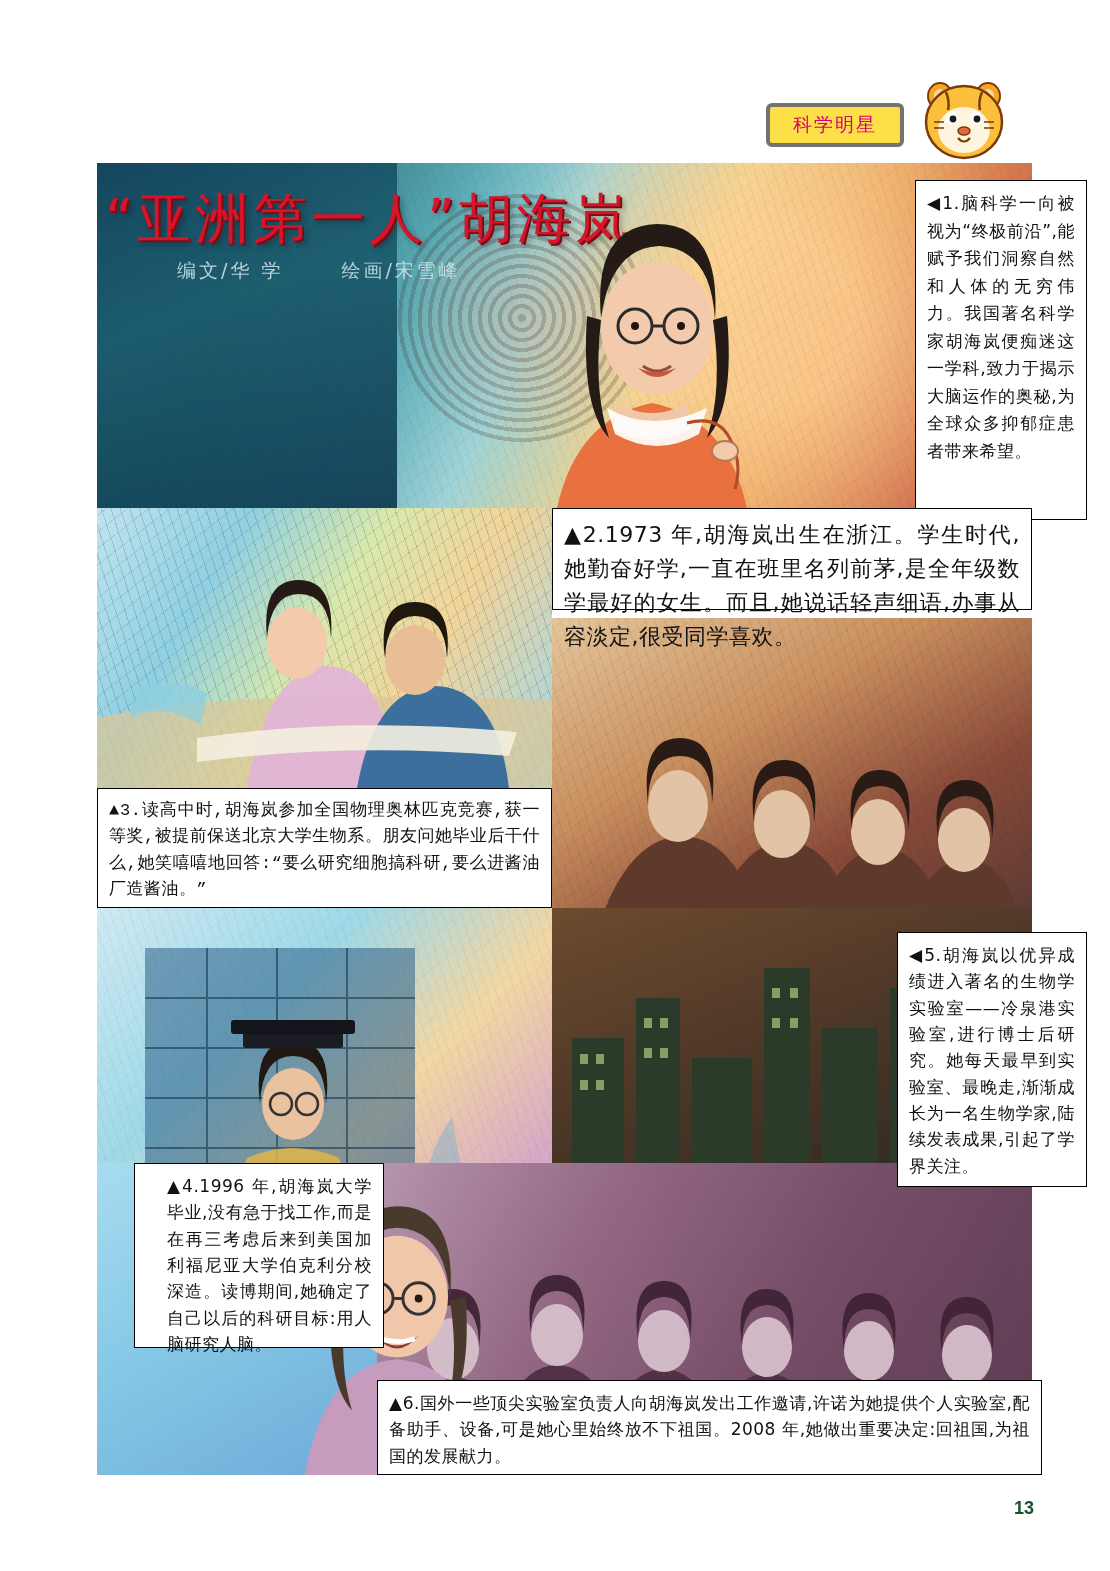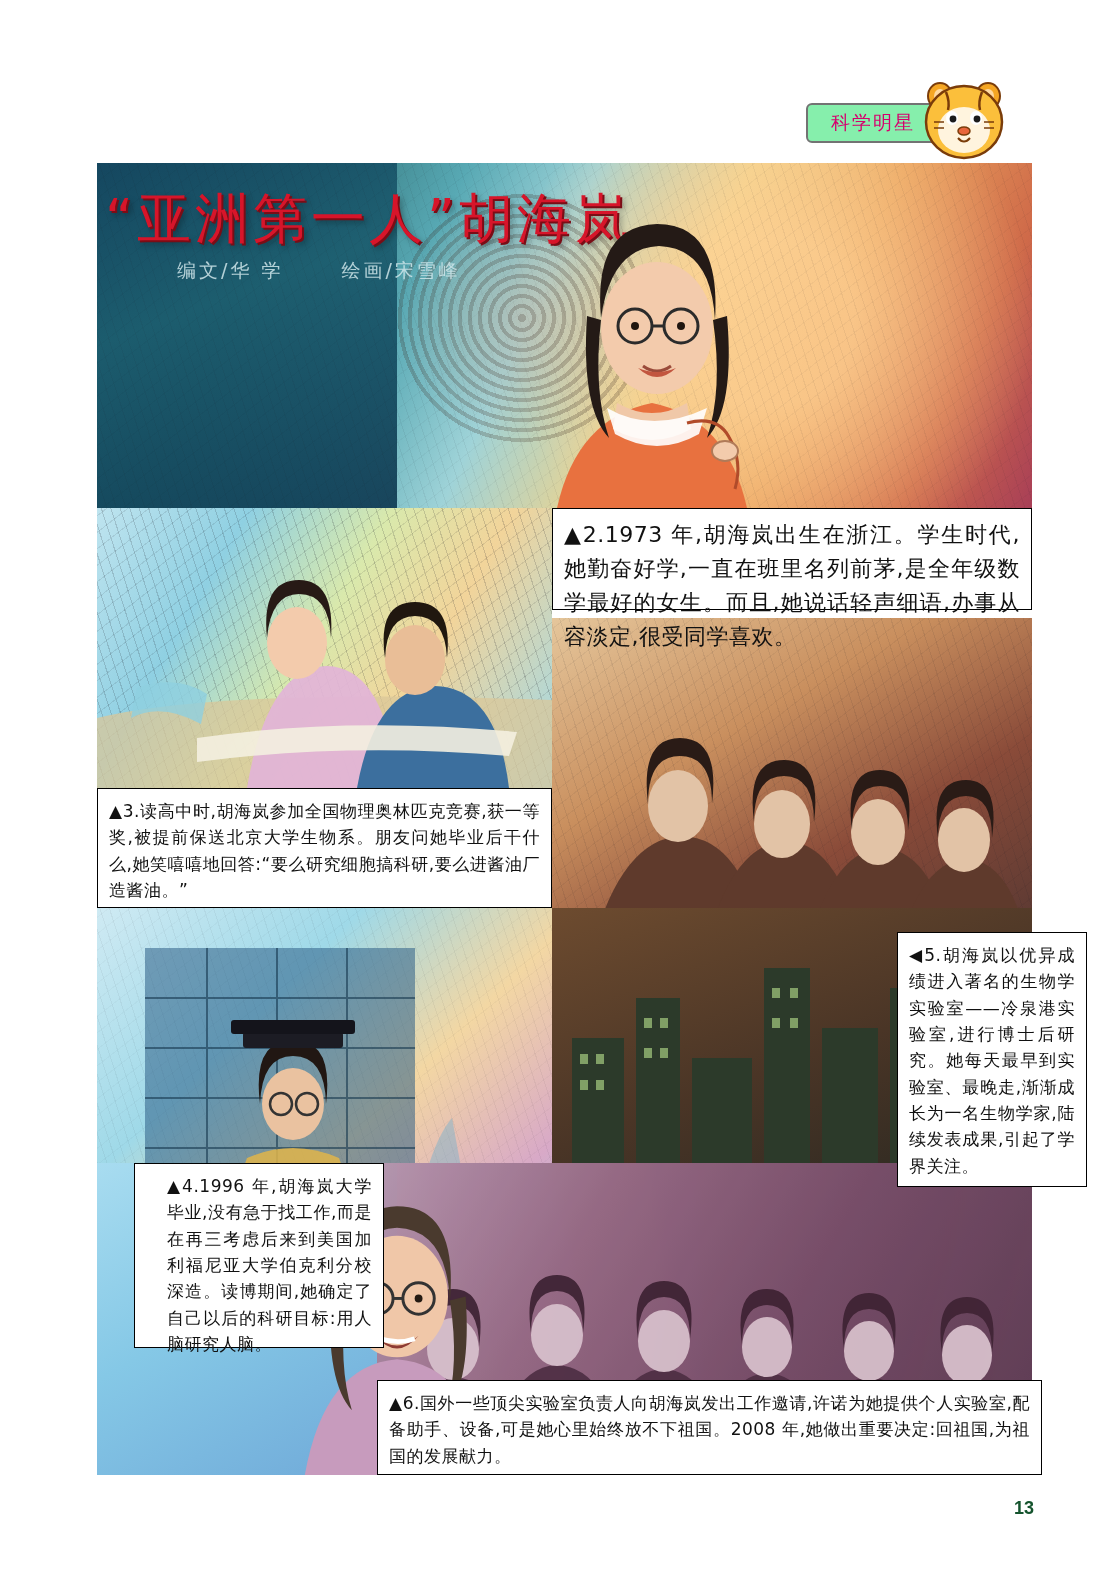--- a/index.html
+++ b/index.html
@@ -14,27 +14,27 @@
     position: relative;
     width: 1110px;
     height: 1571px;
     background: #ffffff;
     overflow: hidden;
   }
 
   
   .badge {
     position: absolute;
-    left: 806px;
+    left: 766px;
     top: 103px;
     width: 130px;
     height: 36px;
-    border: 2px solid #737373;
+    border: 4px solid #737373;
     border-radius: 6px;
-    background: #86efac;
+    background: #fde047;
     display: flex;
     align-items: center;
     justify-content: center;
   }
   .badge span {
     font-size: 19px;
     color: #d6006e;
     letter-spacing: 2px;
     font-family: "DejaVu Sans", sans-serif;
   }
@@ -160,21 +160,21 @@
     box-sizing: border-box;
     padding: 9px 11px 10px 11px;
     font-family: "DejaVu Sans", sans-serif;
     color: #111111;
     line-height: 1.55;
     letter-spacing: 0.5px;
     text-align: justify;
   }
   .c1 { left: 818px; top: 17px; width: 172px; height: 340px; font-size: 17px; line-height: 1.62; }
   .c2 { left: 455px; top: 345px; width: 480px; height: 102px; font-size: 22px; }
-  .c3 { left: 0px;  top: 625px; width: 455px; height: 120px; font-size: 17px; }
+  .c3 { left: 0px;  top: 625px; width: 455px; height: 120px; font-size: 17px; font-family: Liberation Mono, monospace; }
   .c4 { left: 37px; top: 1000px; width: 250px; height: 185px; font-size: 17px; padding-left: 32px; }
   .c5 { left: 800px; top: 745px; width: 190px; height: 255px; font-size: 17px; margin-top: 24px; }
   .c6 { left: 280px; top: 1217px; width: 665px; height: 95px; font-size: 17px; }
 
   .pagenum {
     position: absolute;
     right: 76px;
     bottom: 52px;
     font-size: 18px;
     font-weight: bold;
@@ -385,20 +385,21 @@
         <circle cx="110" cy="132" r="16" fill="none" stroke="#333" stroke-width="3"></circle>
         <circle cx="152" cy="132" r="16" fill="none" stroke="#333" stroke-width="3"></circle>
         <path d="M126 132 h10" stroke="#333" stroke-width="3"></path>
         <circle cx="110" cy="132" r="4" fill="#241a12"></circle>
         <circle cx="152" cy="132" r="4" fill="#241a12"></circle>
         <path d="M108 170 q22 20 44 0 q-22 26 -44 0z" fill="#8e3b33"></path>
         <path d="M112 173 q20 6 36 0" stroke="#fff" stroke-width="5" fill="none"></path>
       </svg>
     </div>
 
+    <div class="caption c1">◀1.脑科学一向被视为“终极前沿”,能赋予我们洞察自然和人体的无穷伟力。我国著名科学家胡海岚便痴迷这一学科,致力于揭示大脑运作的奥秘,为全球众多抑郁症患者带来希望。</div>
     <div class="caption c2">▲2.1973 年,胡海岚出生在浙江。学生时代,她勤奋好学,一直在班里名列前茅,是全年级数学最好的女生。而且,她说话轻声细语,办事从容淡定,很受同学喜欢。</div>
     <div class="caption c3">▲3.读高中时,胡海岚参加全国物理奥林匹克竞赛,获一等奖,被提前保送北京大学生物系。朋友问她毕业后干什么,她笑嘻嘻地回答:“要么研究细胞搞科研,要么进酱油厂造酱油。”</div>
     <div class="caption c4">▲4.1996 年,胡海岚大学毕业,没有急于找工作,而是在再三考虑后来到美国加利福尼亚大学伯克利分校深造。读博期间,她确定了自己以后的科研目标:用人脑研究人脑。</div>
     <div class="caption c5">◀5.胡海岚以优异成绩进入著名的生物学实验室——冷泉港实验室,进行博士后研究。她每天最早到实验室、最晚走,渐渐成长为一名生物学家,陆续发表成果,引起了学界关注。</div>
     <div class="caption c6">▲6.国外一些顶尖实验室负责人向胡海岚发出工作邀请,许诺为她提供个人实验室,配备助手、设备,可是她心里始终放不下祖国。2008 年,她做出重要决定:回祖国,为祖国的发展献力。</div>
   </div>
 
   <div class="pagenum">13</div>
 </div>
 

